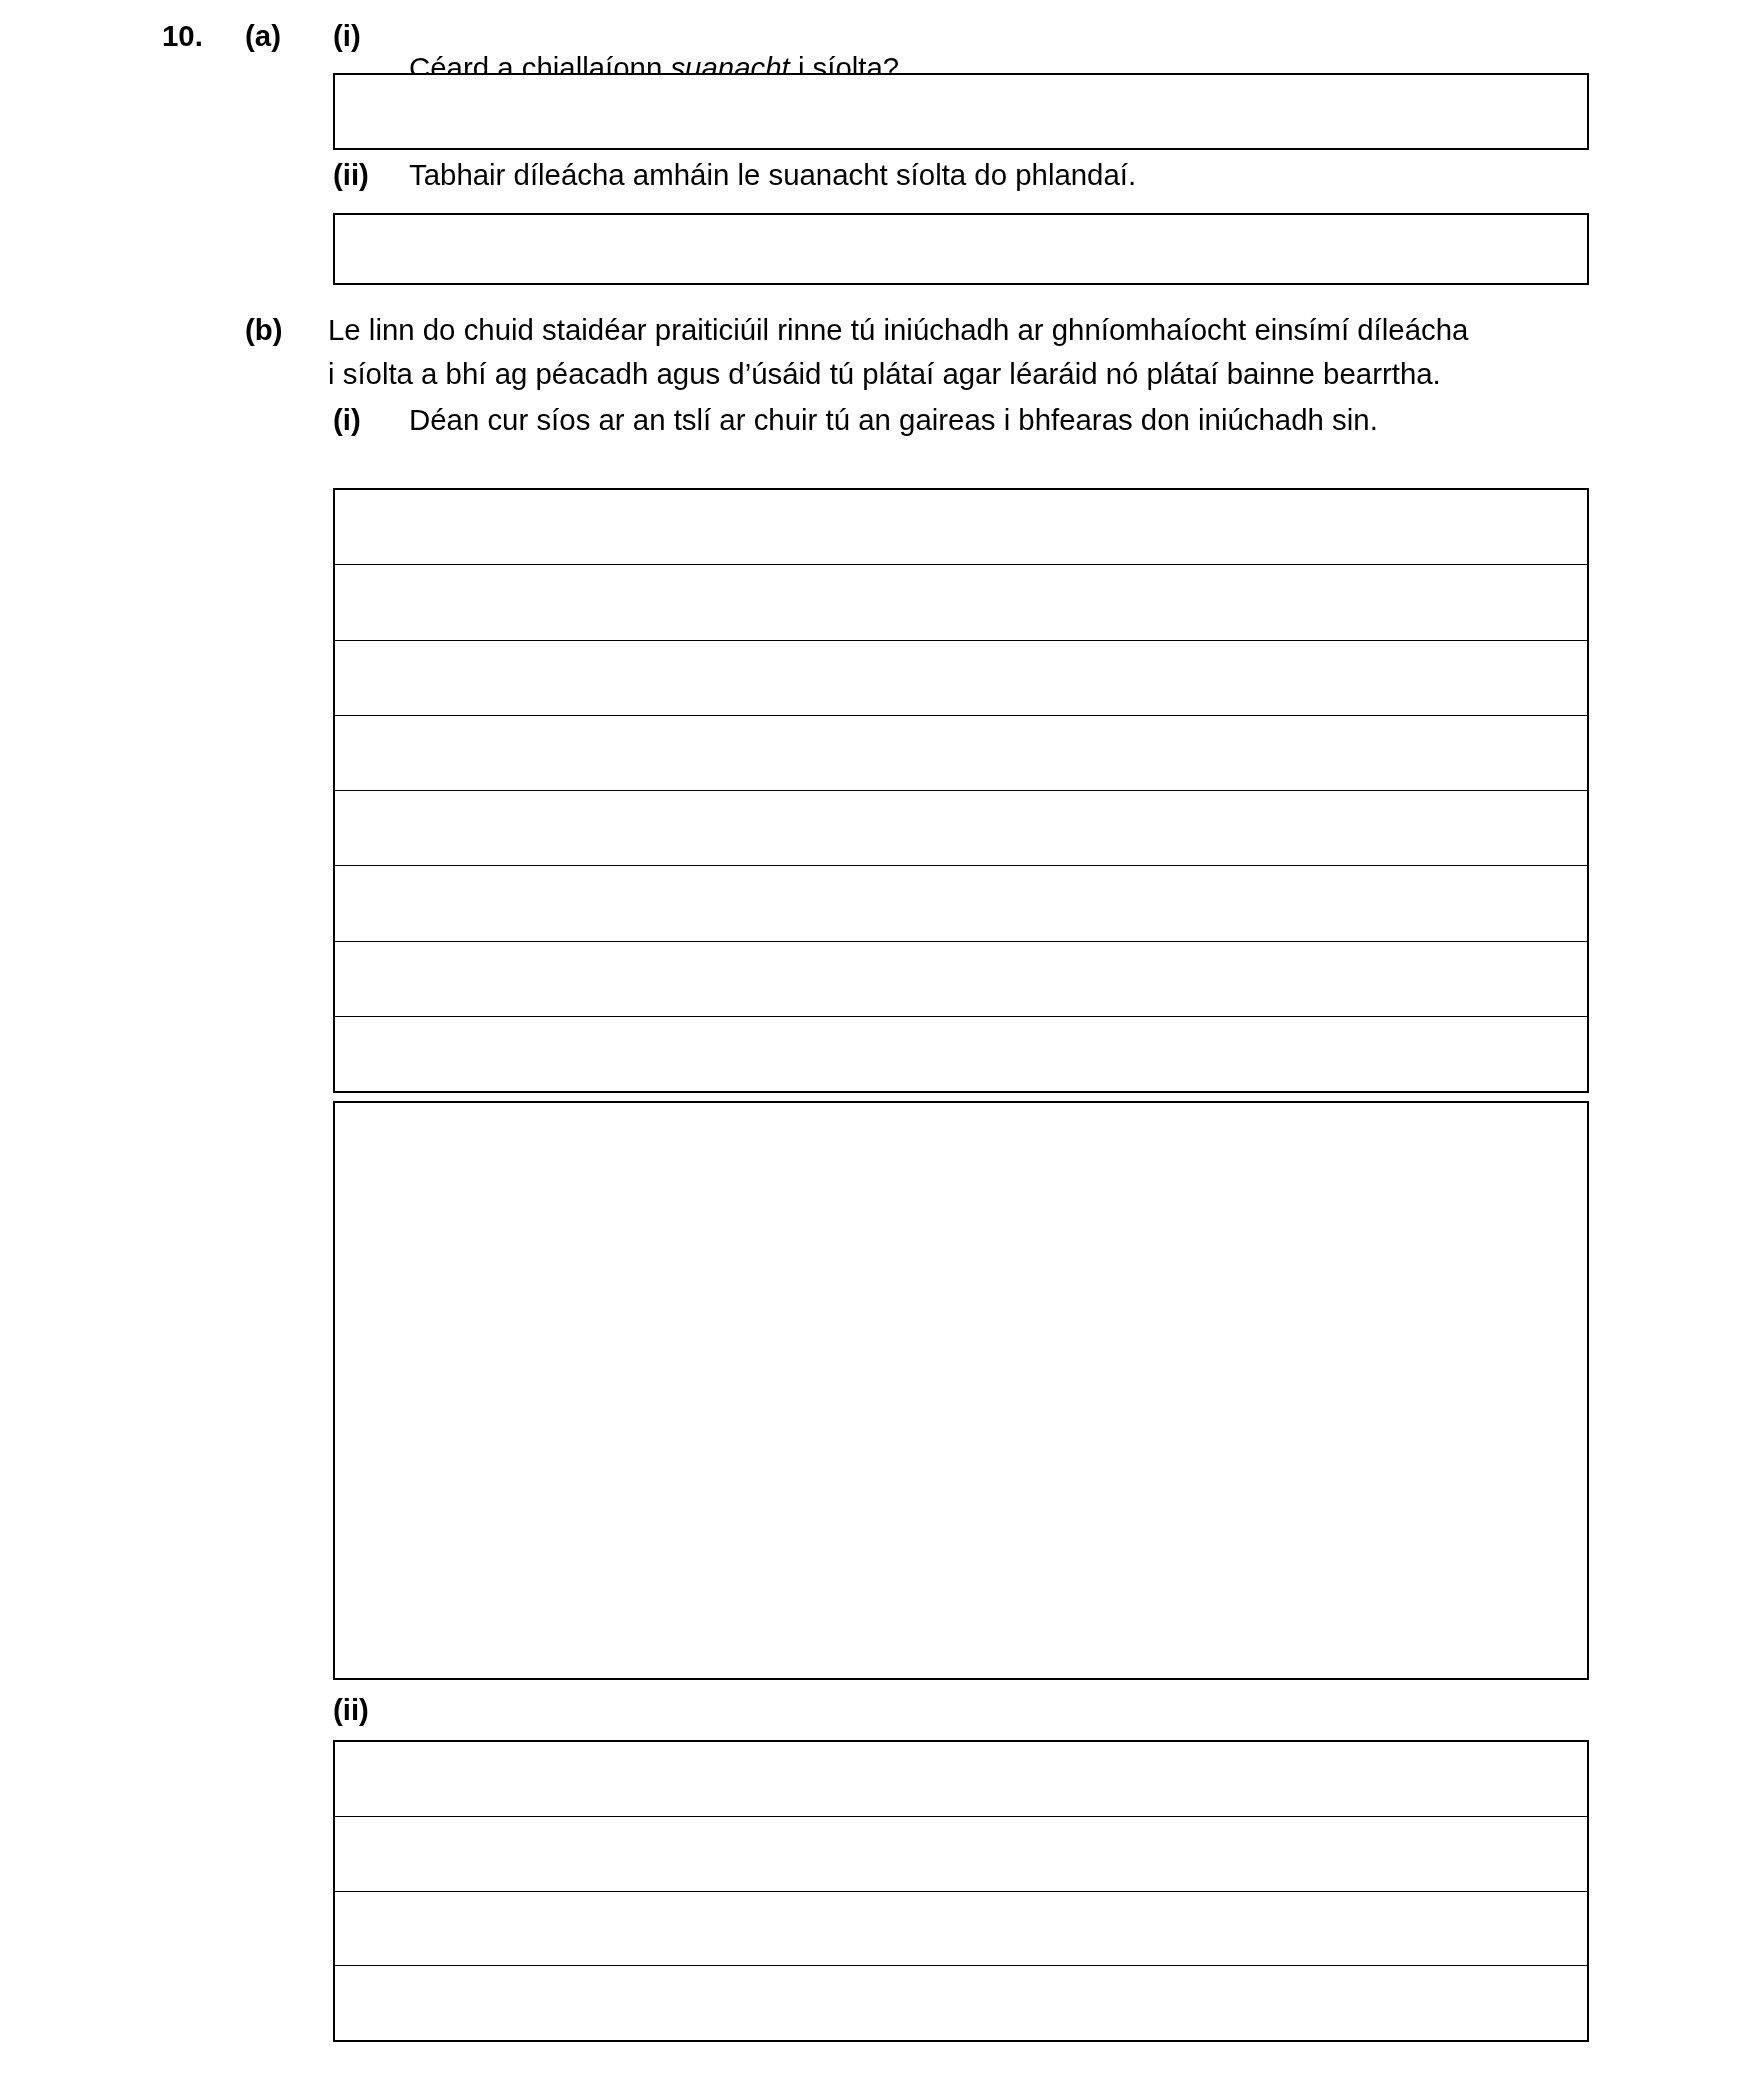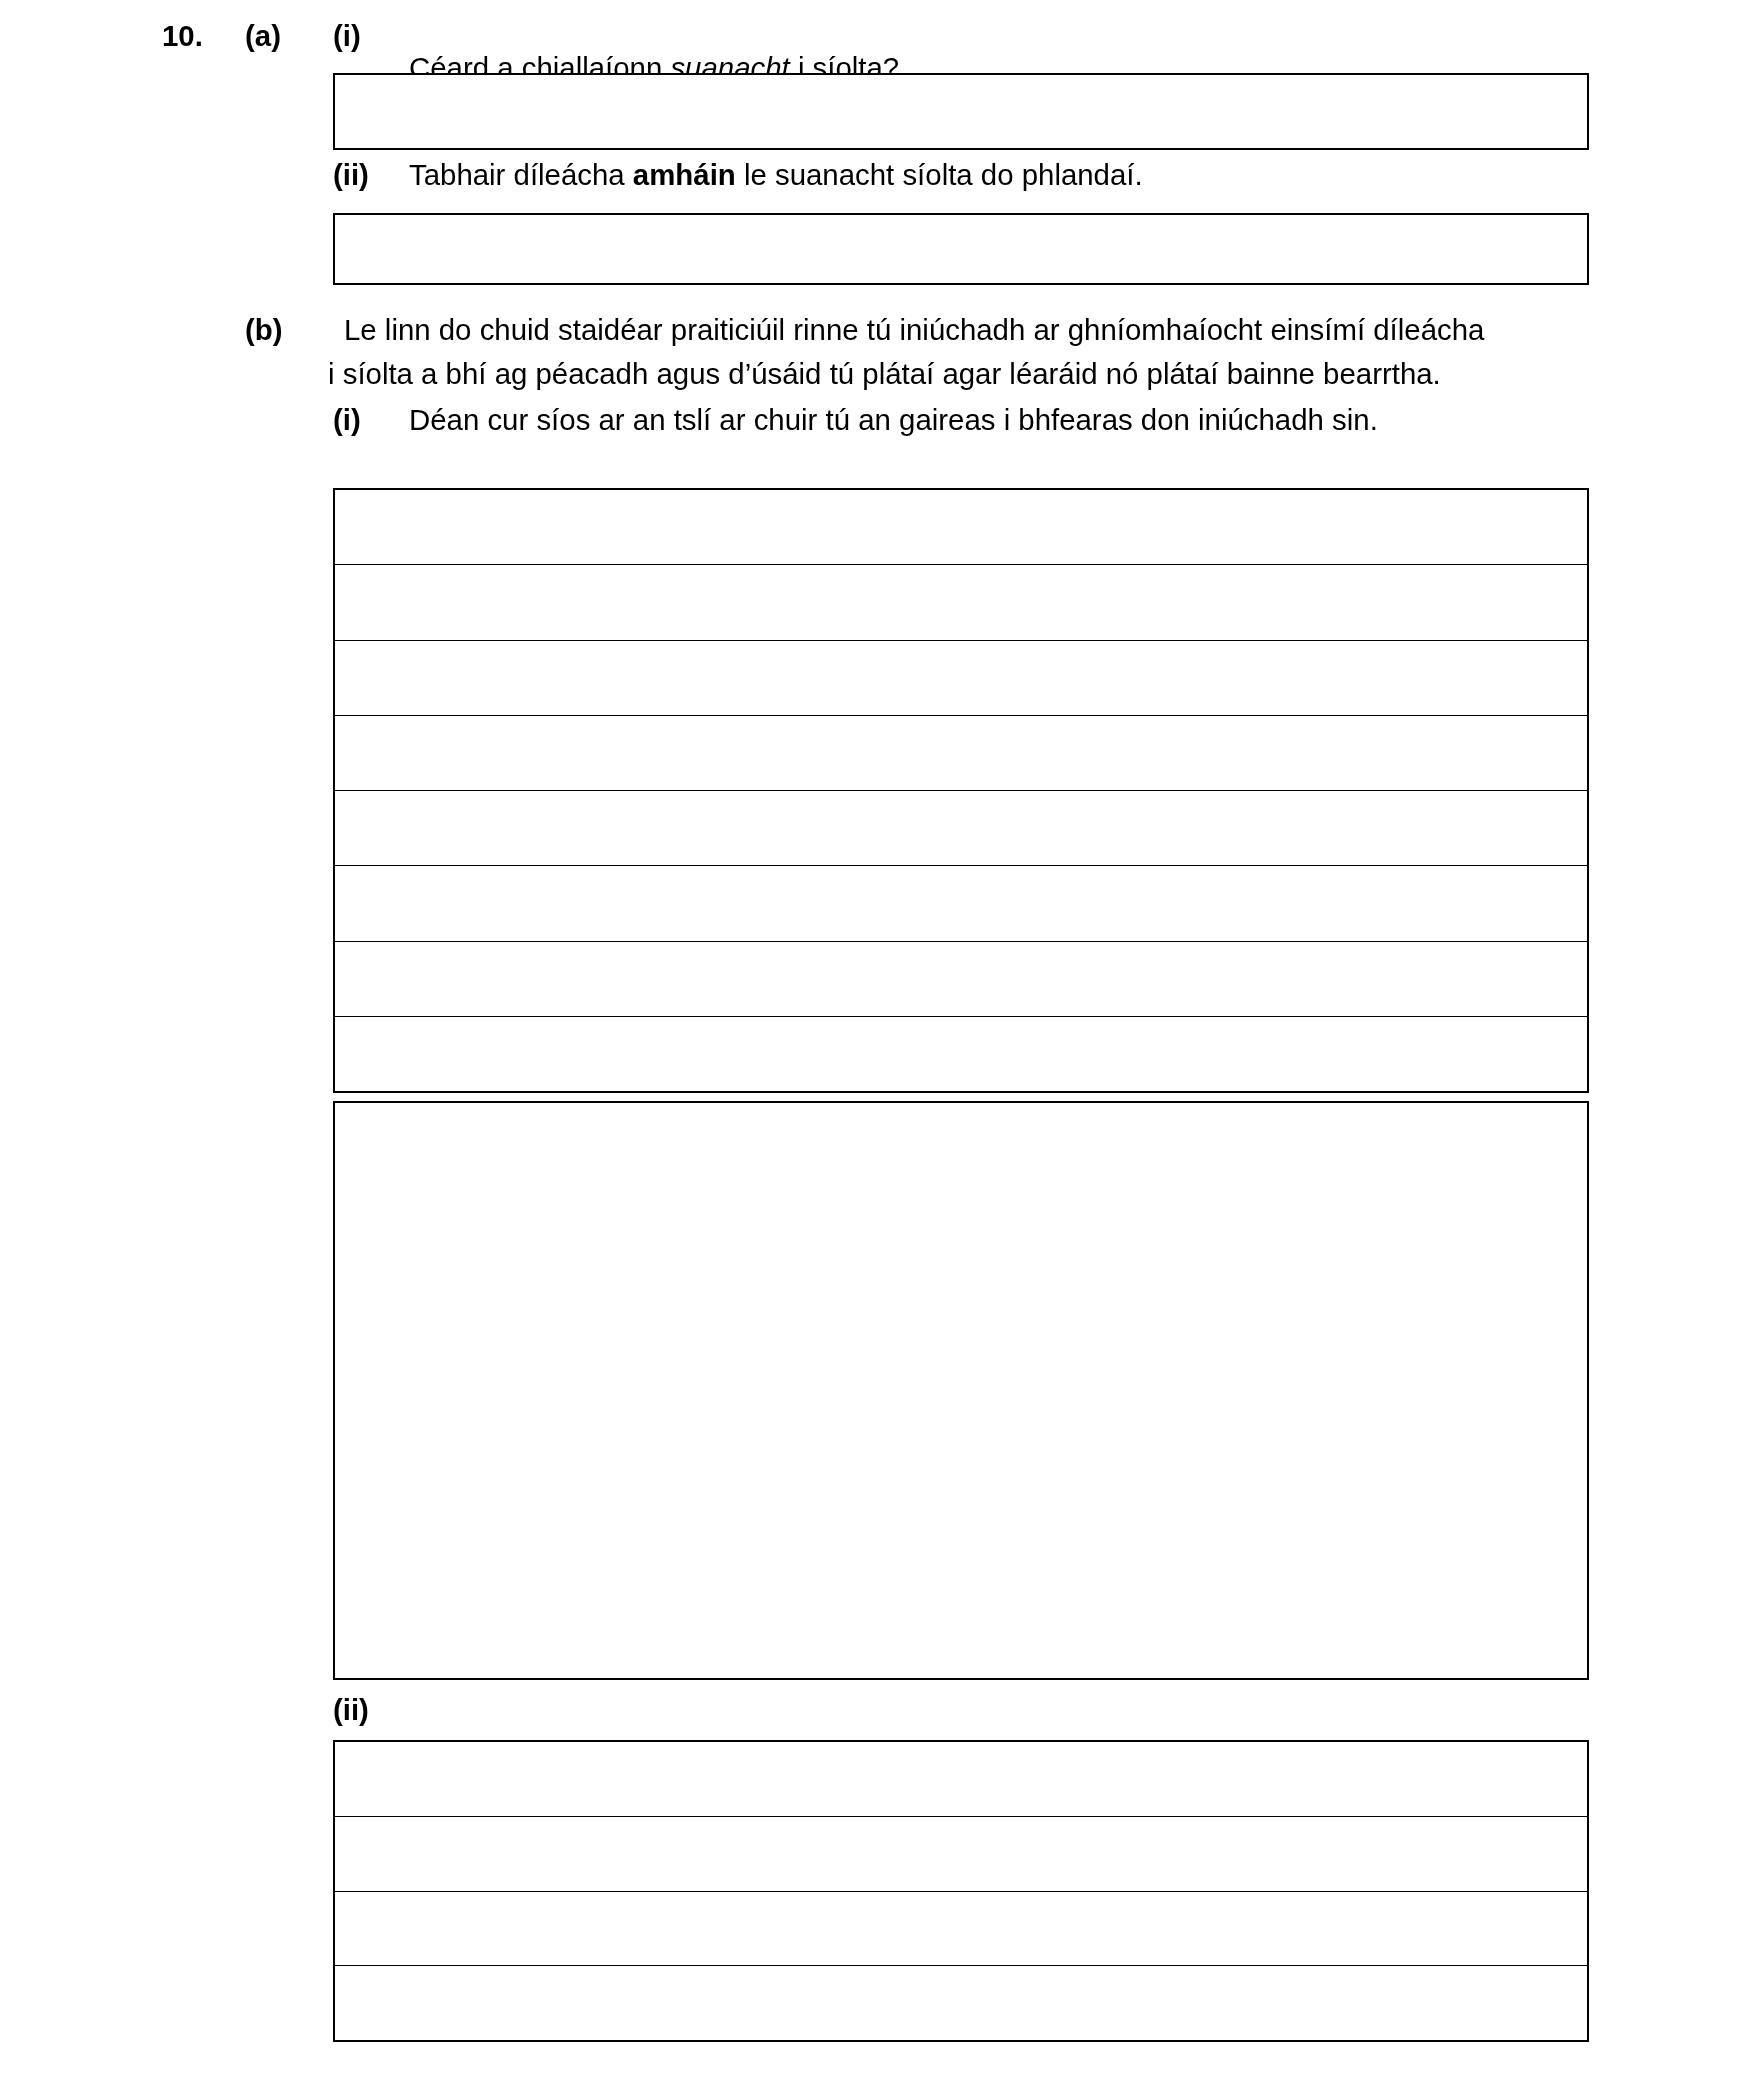--- a/index.html
+++ b/index.html
@@ -42,21 +42,21 @@
     font-size: 29.4px;
     line-height: 44px;
   }
   .body-text {
     position: absolute;
     font-size: 29.4px;
     line-height: 44px;
     white-space: nowrap;
   }
   .it { font-style: italic; }
-  .bd { font-weight: bold; }
+  .bd { font-weight: normal; }
 
   
   .answer-box {
     position: absolute;
     border: 2.9px solid #000000;
     background: #ffffff;
   }
   .lined-box {
     position: absolute;
     border: 2.9px solid #000000;
@@ -93,21 +93,21 @@
   <div class="answer-box" style="left:333px; top:73px; width:1256px; height:77px;"></div>
 
   <div class="roman" style="left:333px; top:153px;">(ii)</div>
 
   <div class="body-text" style="left:409px; top:153px;"><span>Tabhair díleácha </span><span class="bd">amháin</span><span> le suanacht síolta do phlandaí.</span></div>
 
   <div class="answer-box" style="left:333px; top:213px; width:1256px; height:72px;"></div>
 
   <div class="part" style="left:245px; top:308px;">(b)</div>
 
-  <div class="body-text" style="left:344px; top:308px;">Le linn do chuid staidéar praiticiúil rinne tú iniúchadh ar ghníomhaíocht einsímí díleácha</div>
+  <div class="body-text" style="left:328px; top:308px;">Le linn do chuid staidéar praiticiúil rinne tú iniúchadh ar ghníomhaíocht einsímí díleácha</div>
 
   <div class="body-text" style="left:328px; top:352px;">i síolta a bhí ag péacadh agus d’úsáid tú plátaí agar léaráid nó plátaí bainne bearrtha.</div>
 
   <div class="roman" style="left:333px; top:398px;">(i)</div>
 
   <div class="body-text" style="left:409px; top:398px;">Déan cur síos ar an tslí ar chuir tú an gaireas i bhfearas don iniúchadh sin.</div>
 
 
   <div class="lined-box" style="left:333px; top:488px; width:1256px; height:605px;">
     <div class="rule"></div>

